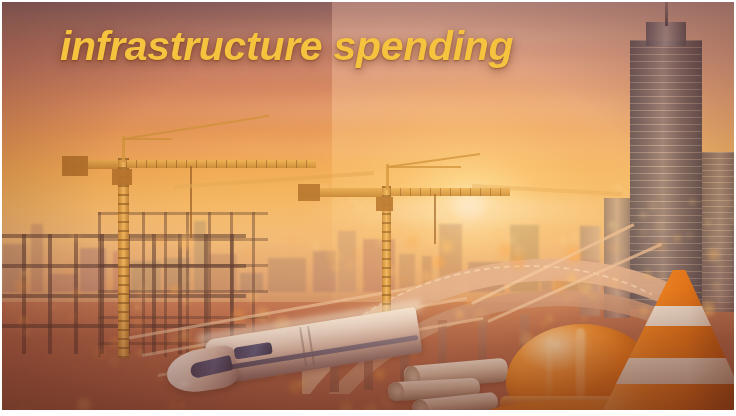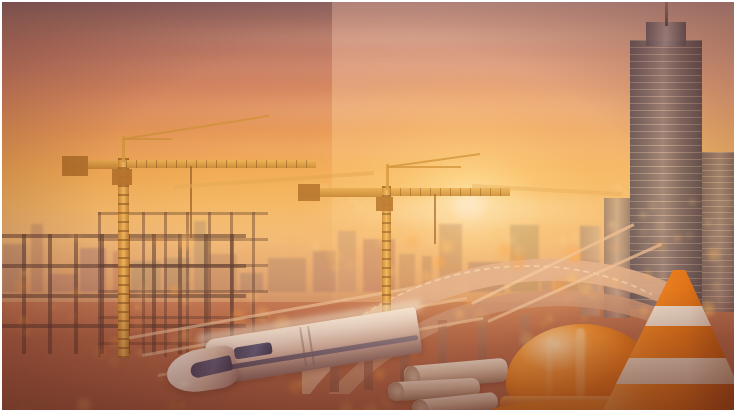--- a/index.html
+++ b/index.html
@@ -727,16 +727,17 @@
       <div class="cone-stripe cs1"></div>
       <div class="cone-stripe cs2"></div>
       <div class="cone-shade"></div>
     </div>
 
     <div class="warm-overlay"></div>
     <div class="bottom-dark"></div>
     <div class="vignette"></div>
 
     <div class="title-block">
+      <div class="subtitle">infrastructure spending</div>
     </div>
 
   </div>
 </div>
 
 </body></html>

